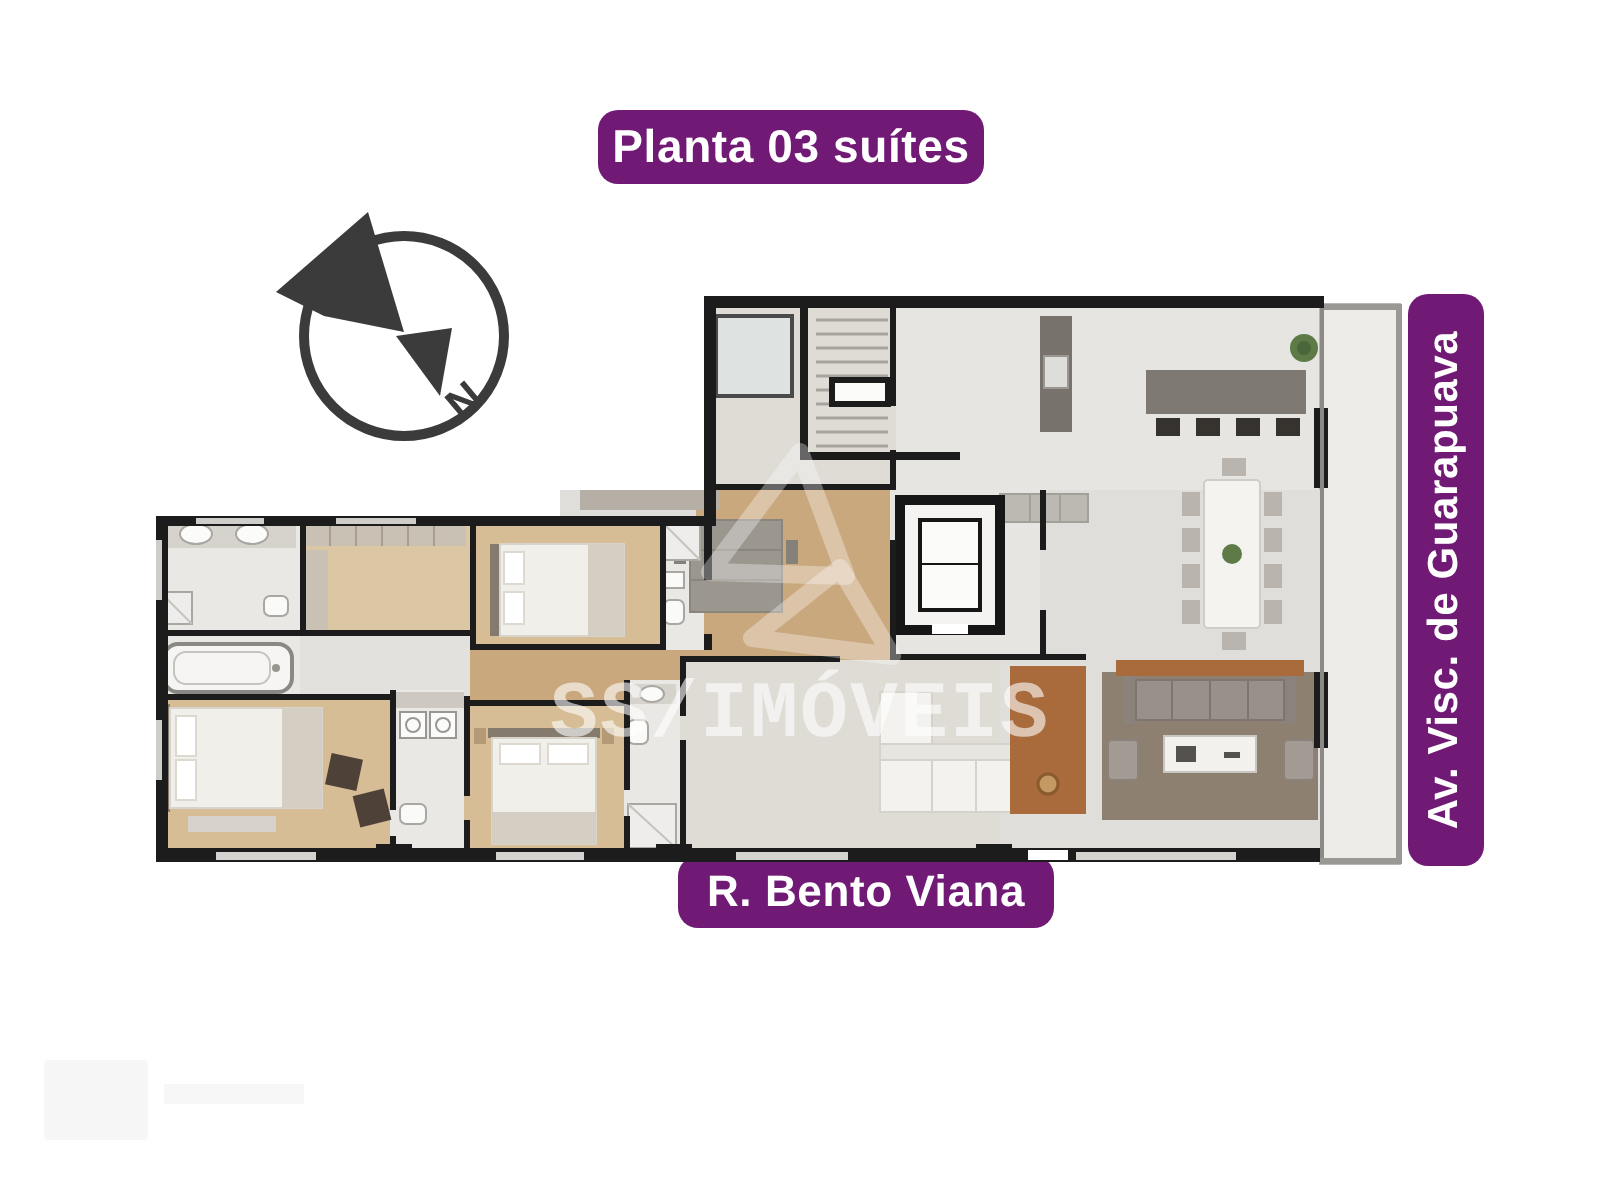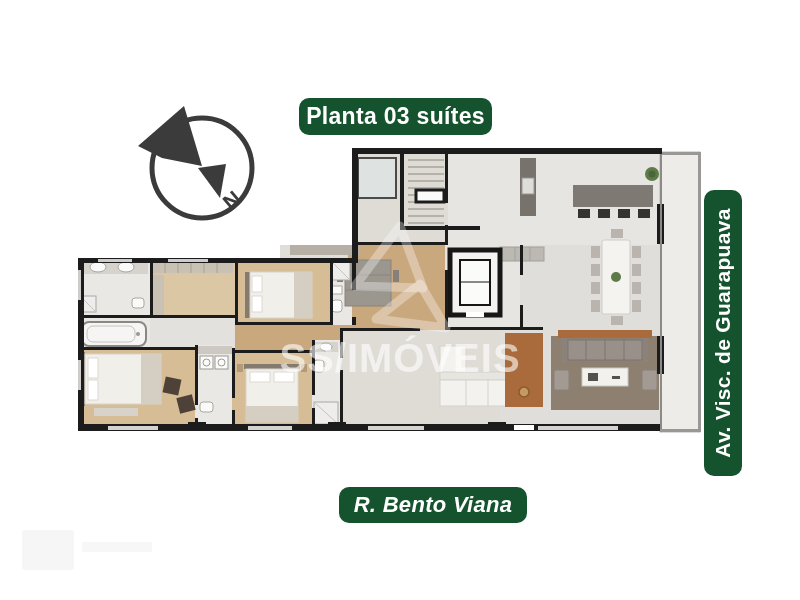--- a/index.html
+++ b/index.html
@@ -1,38 +1,37 @@
 <!DOCTYPE html>
 <html><head>
 <meta charset="utf-8">
 <style>
   html,body{margin:0;padding:0;}
   body{width:800px;height:600px;background:#ffffff;font-family:"Liberation Sans",sans-serif;overflow:hidden;}
   .canvas{position:relative;width:800px;height:600px;background:#fff;}
 
   .badge{
-    position:absolute;background:#14532d;color:#fff;font-weight:bold;
+    position:absolute;background:#701a75;color:#fff;font-weight:bold;
     border-radius:10px;display:flex;align-items:center;justify-content:center;
     letter-spacing:.3px;
-    margin-top:43px;
   }
   .badge-title{left:299px;top:55px;width:193px;height:37px;font-size:23px;}
-  .badge-bottom{left:339px;top:444px;width:188px;height:36px;font-size:22px;font-style:italic;}
+  .badge-bottom{left:339px;top:428px;width:188px;height:36px;font-size:22px;}
   .badge-right{left:704px;top:147px;width:38px;height:286px;}
   .badge-right span{
     display:block;white-space:nowrap;transform:rotate(-90deg);
     font-size:21px;font-weight:bold;color:#fff;
   }
 
   .plan-svg{position:absolute;left:68px;top:140px;z-index:1;}
   .compass-svg{position:absolute;left:138px;top:104px;z-index:3;}
 
   .wm{position:absolute;z-index:2;pointer-events:none;color:#fff;text-align:center;}
   .wm-brand{left:250px;top:336px;width:300px;font-size:40px;font-weight:bold;
-    color:rgba(255,255,255,.60);letter-spacing:1px;}
+    color:rgba(255,255,255,.60);letter-spacing:1px;font-family:Liberation Mono, monospace;}
   .wm-tagline{left:245px;top:381px;width:310px;font-size:19px;font-weight:600;
     color:rgba(255,255,255,.55);letter-spacing:2px;}
   .wm-mark{left:330px;top:218px;}
   .corner-logo{position:absolute;left:22px;top:530px;width:52px;height:40px;
     background:rgba(0,0,0,0.035);border-radius:2px;z-index:1;}
   .corner-logo .bar{position:absolute;left:60px;top:12px;width:70px;height:10px;
     background:rgba(0,0,0,0.03);}
 </style>
 </head>
 <body>

